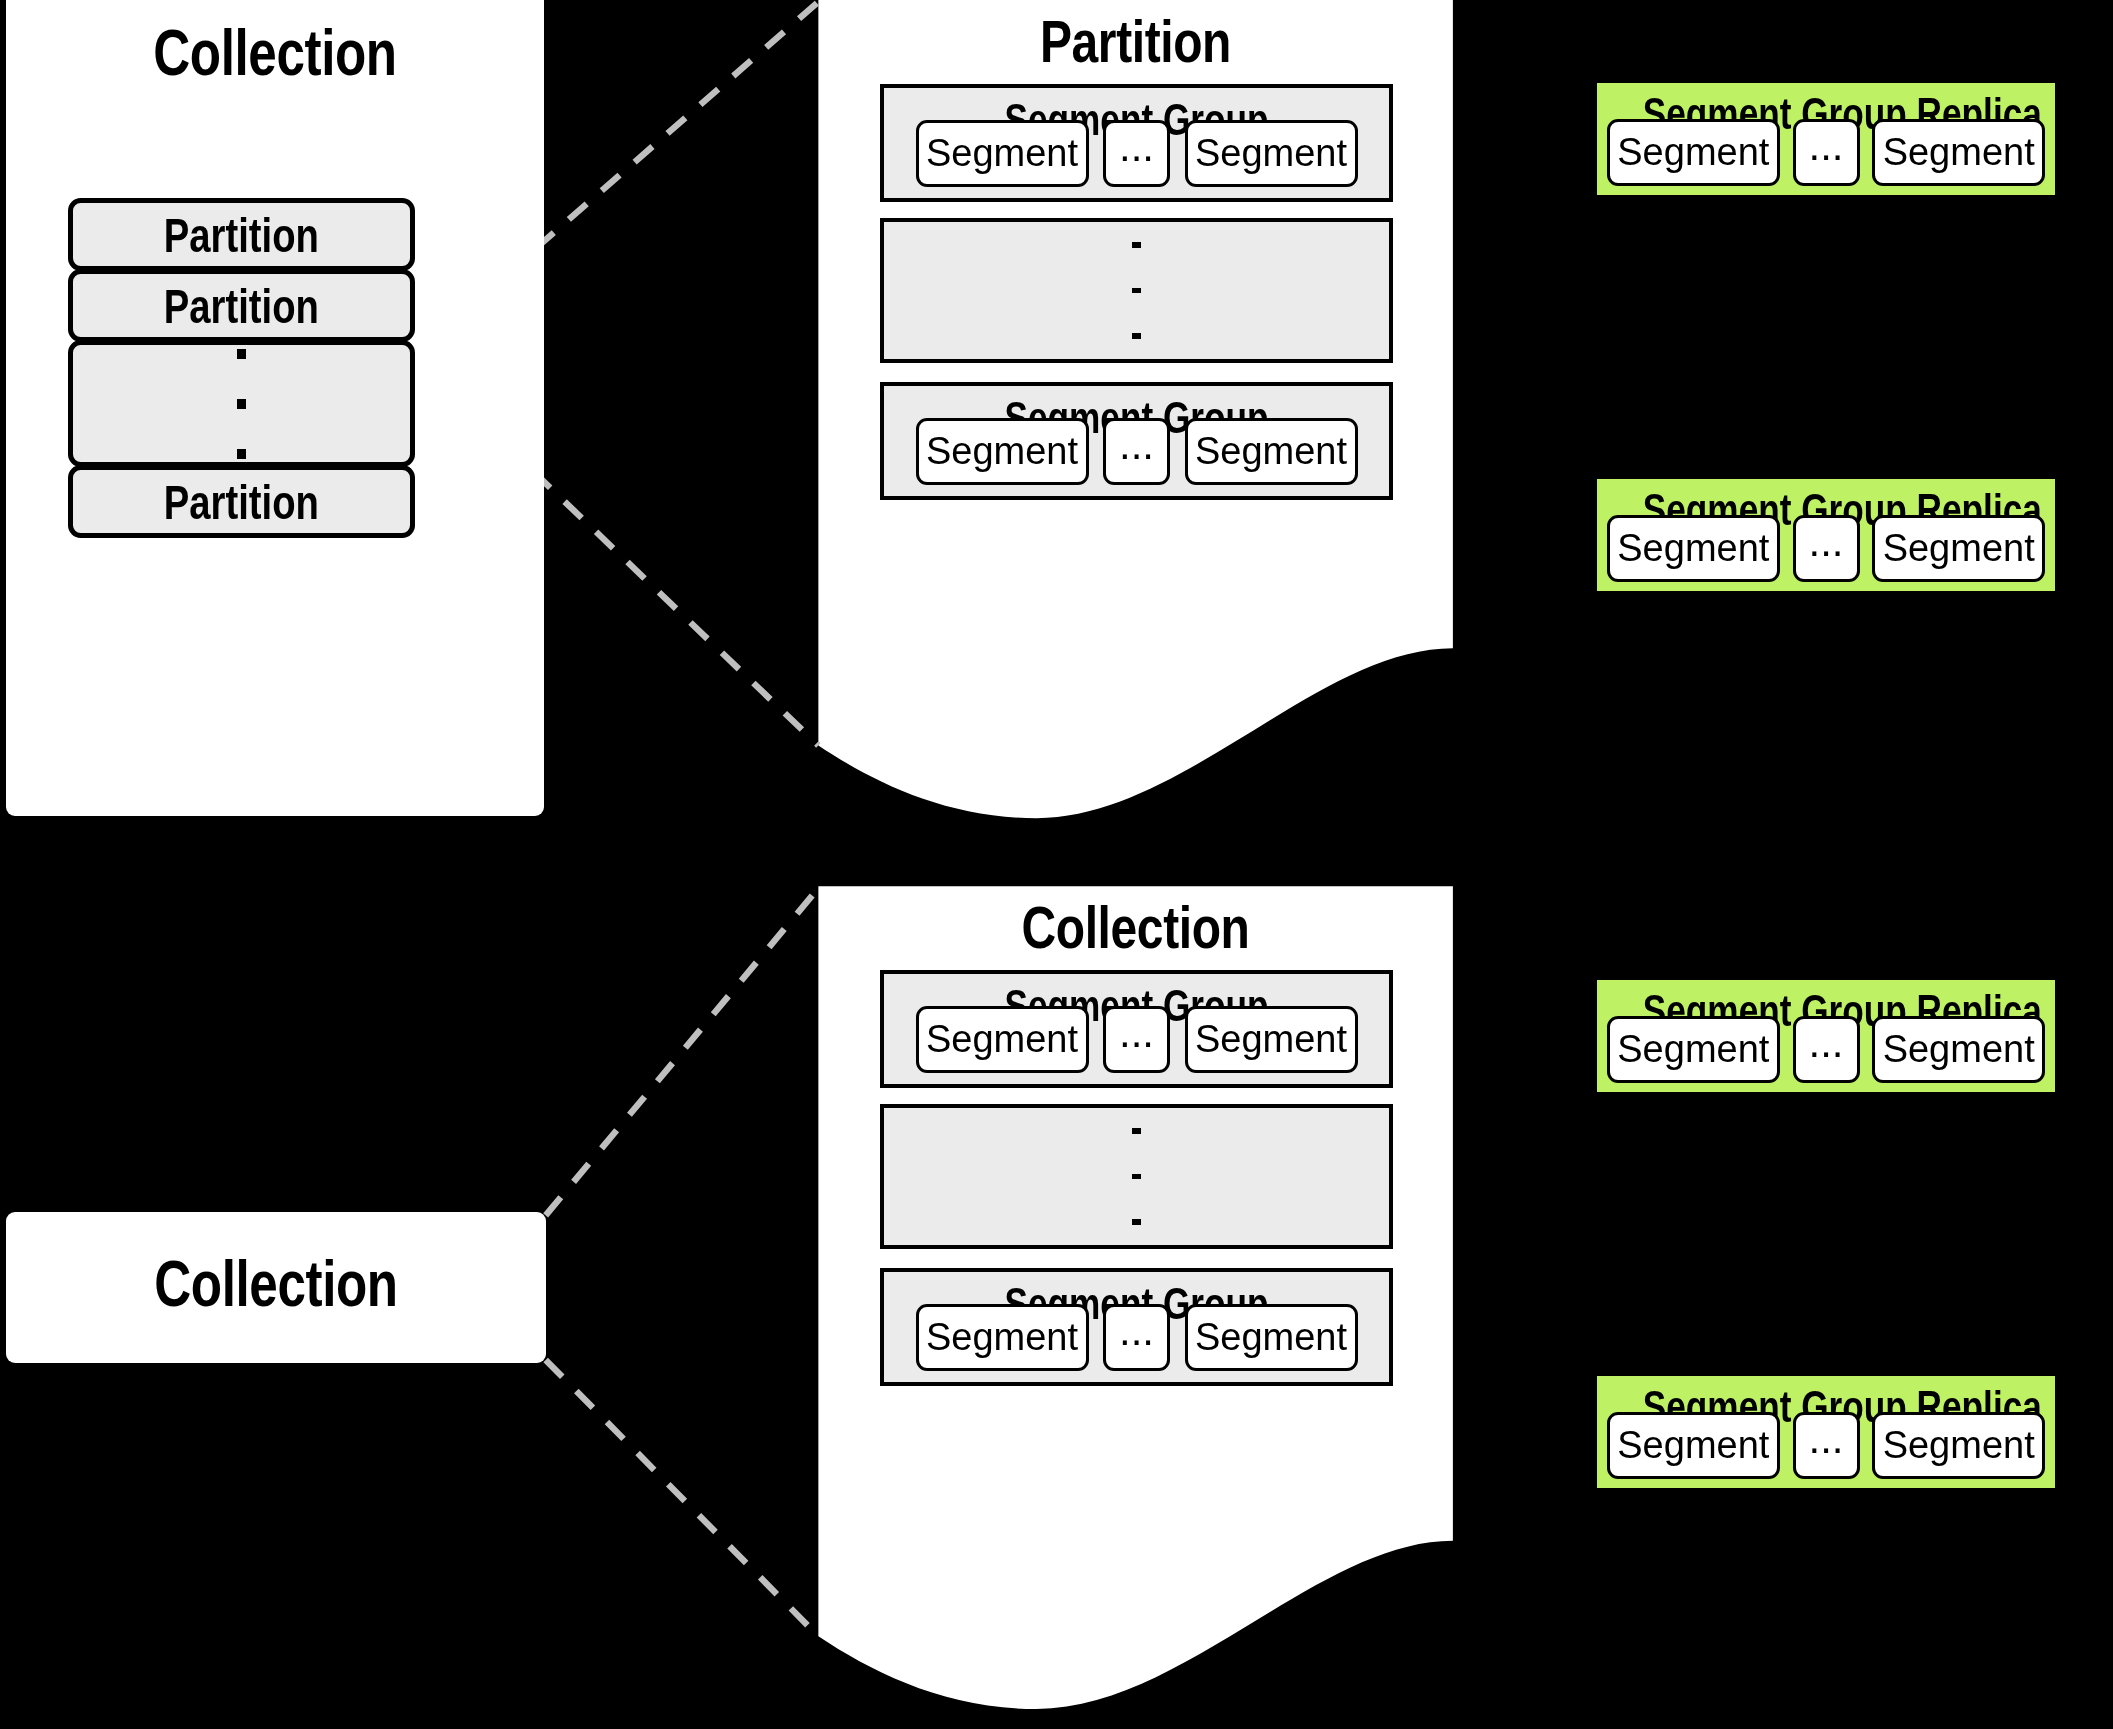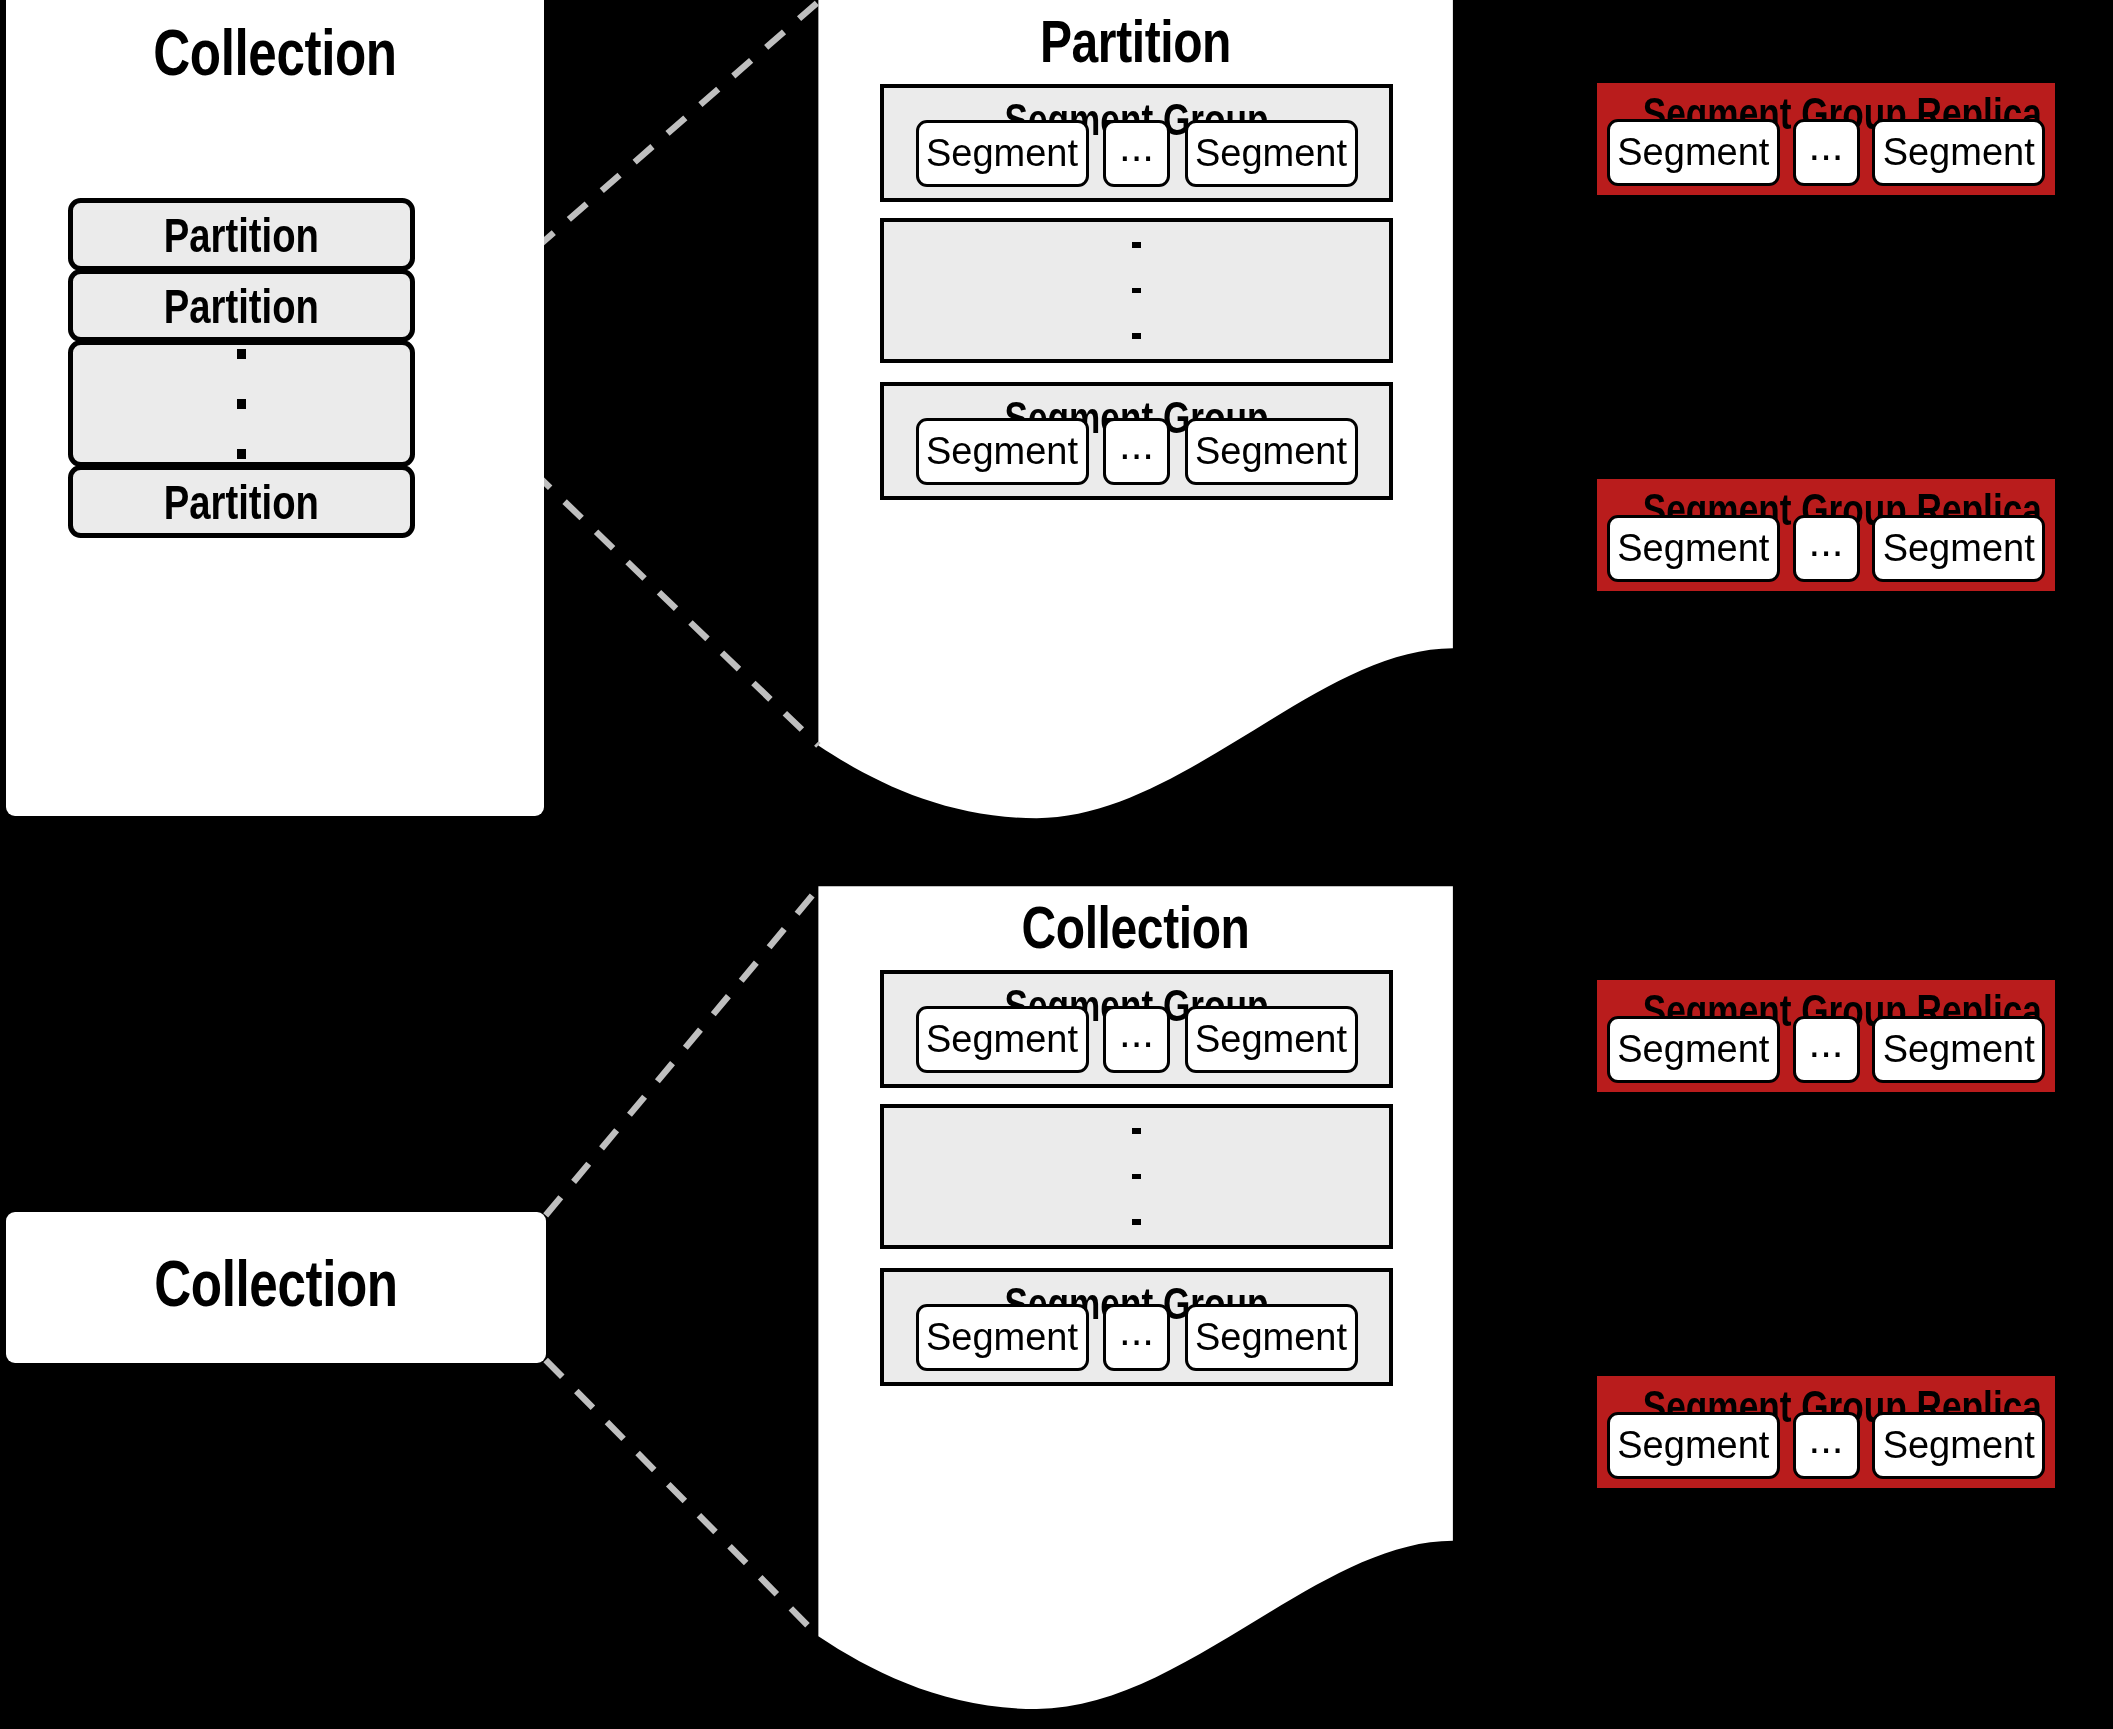--- a/index.html
+++ b/index.html
@@ -53,21 +53,21 @@
     background:#fff;border:3.6px solid #000;border-radius:11px;
     box-sizing:border-box;height:67px;
     display:flex;align-items:center;justify-content:center;
     font-size:38px;color:#000;padding:0 9px;white-space:nowrap;
   }
   .seg.wide{width:173px;}
   .seg.dots{width:67px;font-size:42px;letter-spacing:0px;padding-bottom:12.7px;}
 
   
   .rep{
-    position:absolute;background:#b91c1c;border:3.6px solid #000;
+    position:absolute;background:#bef264;border:3.6px solid #000;
     box-sizing:border-box;
   }
   .rep-title{
     position:absolute;left:0;right:0;top:5.5px;text-align:center;
     font-weight:bold;font-size:44px;color:#000;transform:scaleX(0.80);
     white-space:nowrap;
   }
   .rep-row{
     position:absolute;left:0;right:0;bottom:9px;
     display:flex;align-items:center;justify-content:center;gap:12.7px;

